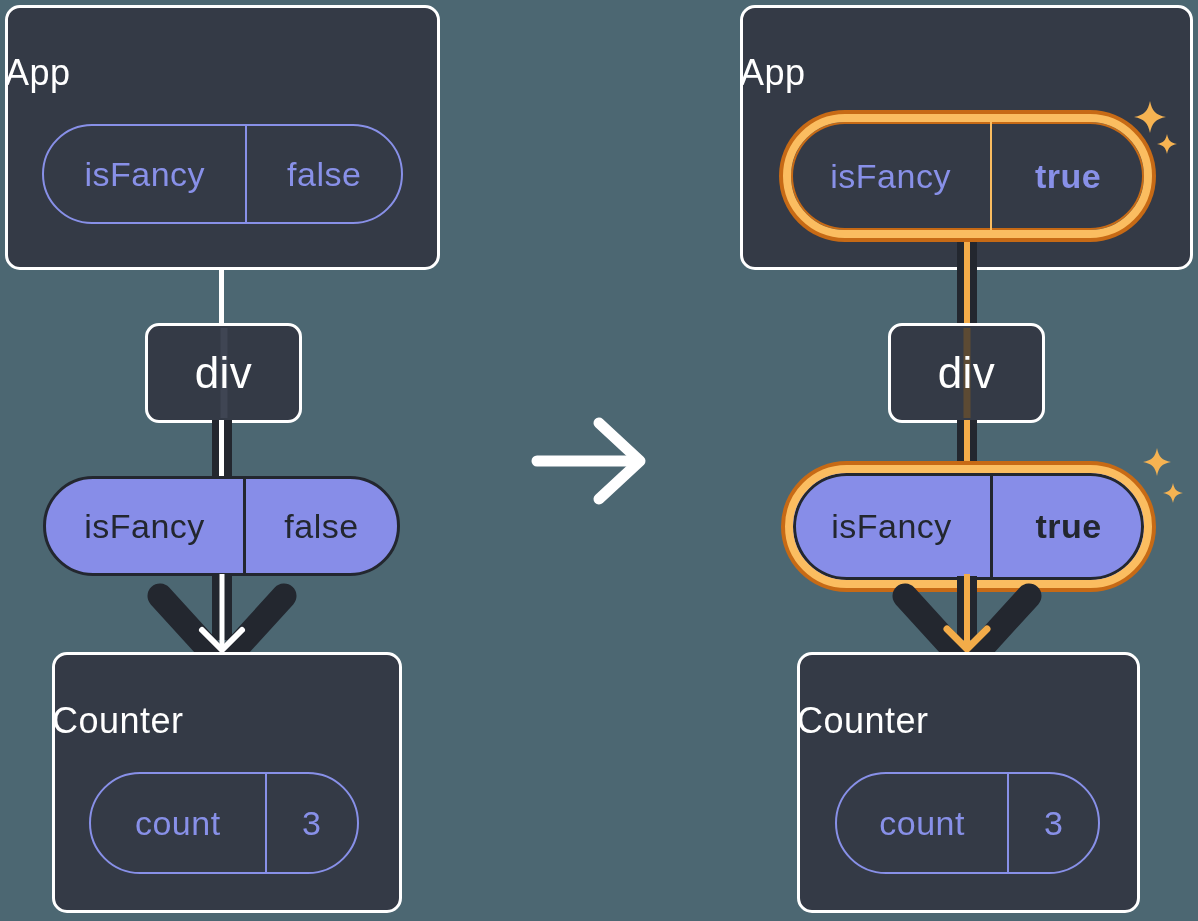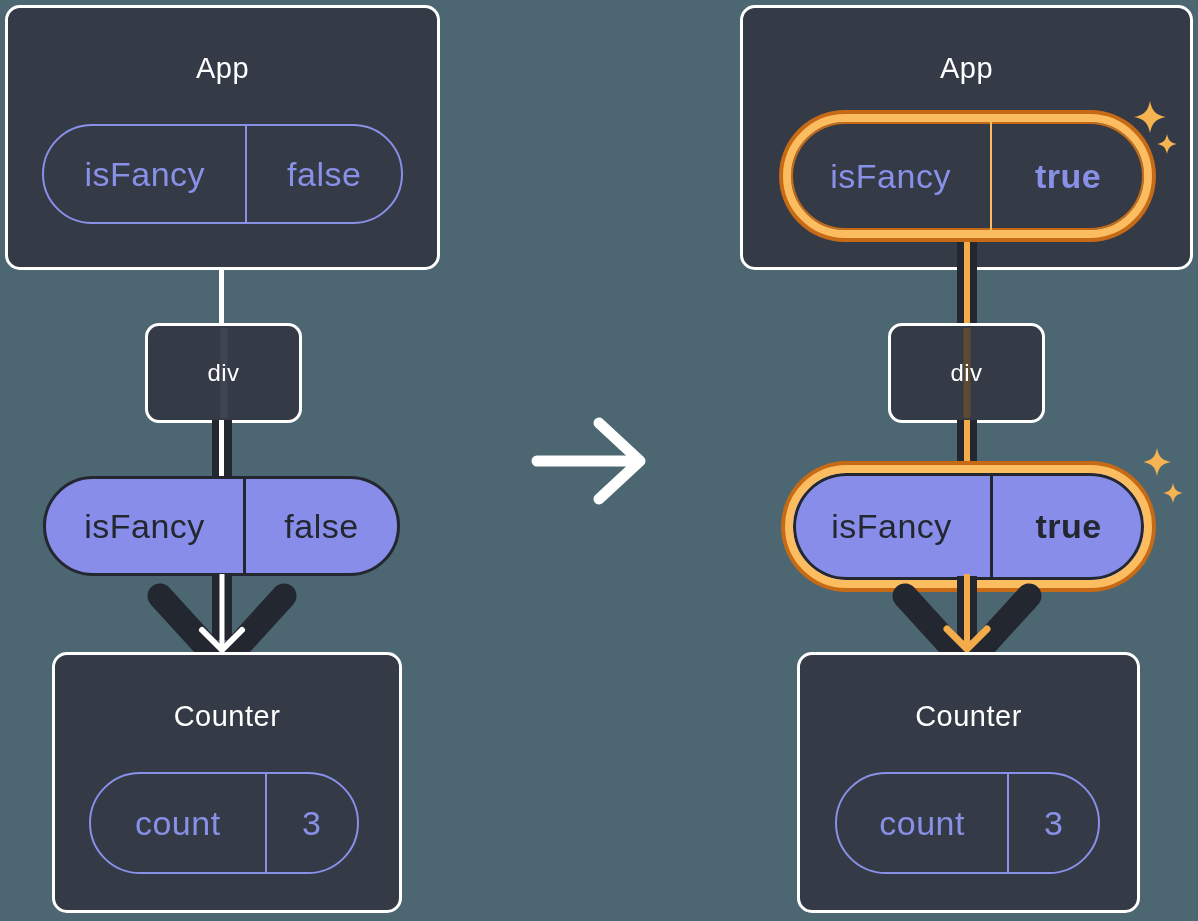--- a/index.html
+++ b/index.html
@@ -8,21 +8,21 @@
     --orange-dark:#C76A15; --orange-light:#FBBD60; --orange:#F3AC49;
     --sparkle:#F6B352; --muted-line:#3F4553; --muted-line-orange:#5C4A33;
     --white:#FFFFFF;
   }
   *{margin:0;padding:0;box-sizing:border-box;}
   body{font-family:"Liberation Sans", sans-serif; background:var(--background);}
   .canvas{position:relative;width:1198px;height:921px;background:var(--background);overflow:hidden;}
 
   
   .comp-box{position:absolute;background:var(--box-fill);border:3px solid var(--box-border);border-radius:15px;}
-  .comp-title{position:absolute;text-align:center;color:var(--white);font-size:29px;font-weight:500;letter-spacing:.5px;}
+  .comp-title{position:absolute;color:var(--white);font-size:36px;font-weight:500;letter-spacing:.5px;}
 
   
   .pill{position:absolute;display:flex;align-items:stretch;border-radius:62px;}
   .pill .cell{display:flex;align-items:center;justify-content:center;font-size:34px;letter-spacing:.5px;}
   .pill .cell.key{flex:0 0 57%;}
   .pill .cell.val{flex:1;}
 
   .pill.outline{border:2px solid var(--purple);color:var(--purple);}
   .pill.outline .cell.key{border-right:2px solid var(--purple);}
   .pill.outline-wide .cell.key{flex:0 0 66%;}
@@ -40,21 +40,21 @@
     box-shadow:0 0 0 4px var(--orange-dark), inset 0 0 0 3px var(--dark);}
   .pill.hl-purple .cell.key{border-right:3px solid var(--dark);}
 
   .bold{font-weight:bold;text-align:center;}
 
   
   .vline{position:absolute;}
   .div-node{position:absolute;background:var(--box-fill);border:3px solid var(--box-border);
     border-radius:14px;display:flex;align-items:center;justify-content:center;}
   .div-node .muted{position:absolute;top:2px;bottom:2px;left:50%;transform:translateX(-50%);width:7px;}
-  .div-node .lbl{position:relative;color:var(--white);font-size:24px;letter-spacing:.5px;}
+  .div-node .lbl{position:relative;color:var(--white);font-size:44px;letter-spacing:.5px;}
 
   svg{position:absolute;overflow:visible;}
 </style>
 </head>
 <body>
 
 <div class="canvas">
 
   <div class="comp-box" style="left:5px;top:5px;width:435px;height:265px;"></div>
   <div class="comp-title" style="left:5px;top:52px;width:435px;">App</div>

